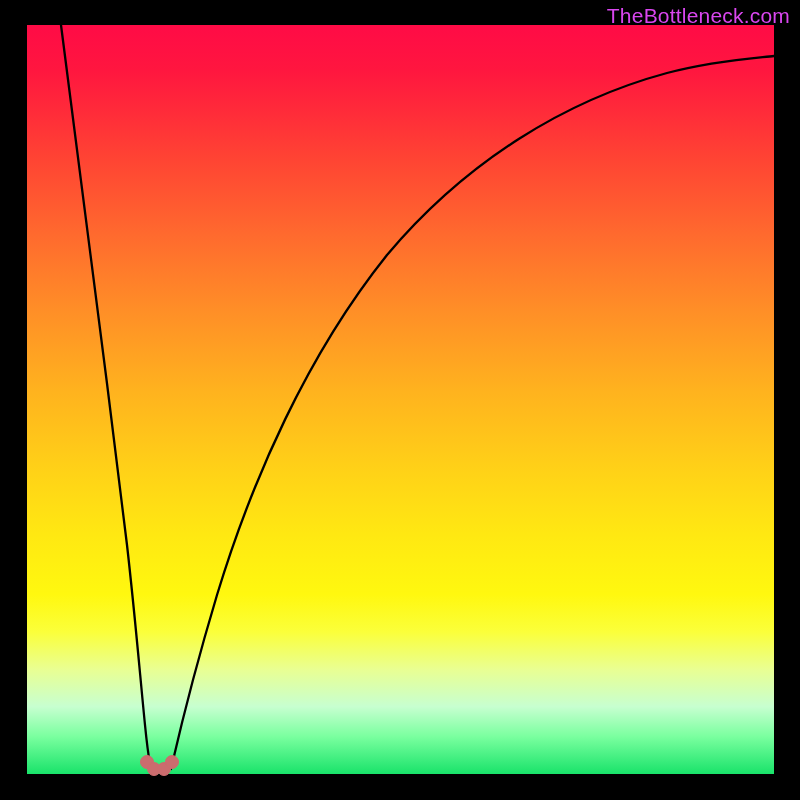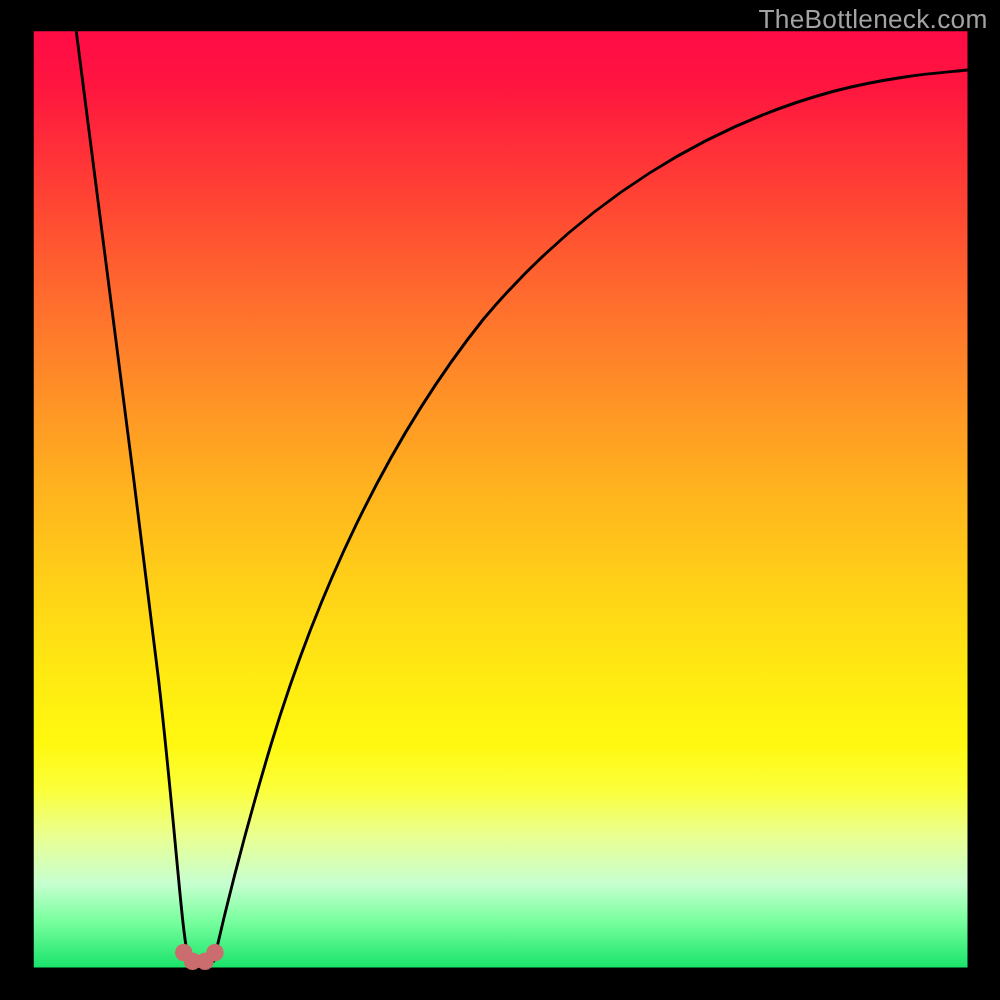--- a/index.html
+++ b/index.html
@@ -39,21 +39,21 @@
       #e9ff92 86%,
       #c7ffd0 91%,
       #7aff9f 95%,
       #19e36a 100%
     );
   }
   .watermark {
     position: absolute;
     top: 4px;
     right: 10px;
-    color: #a3a3a3;
+    color: #d946ef;
     font-size: 21px;
     letter-spacing: 0.2px;
     font-weight: 400;
     user-select: none;
   }
   svg.curves {
     position: absolute;
     left: 0; top: 0;
     width: 747px;
     height: 749px;

